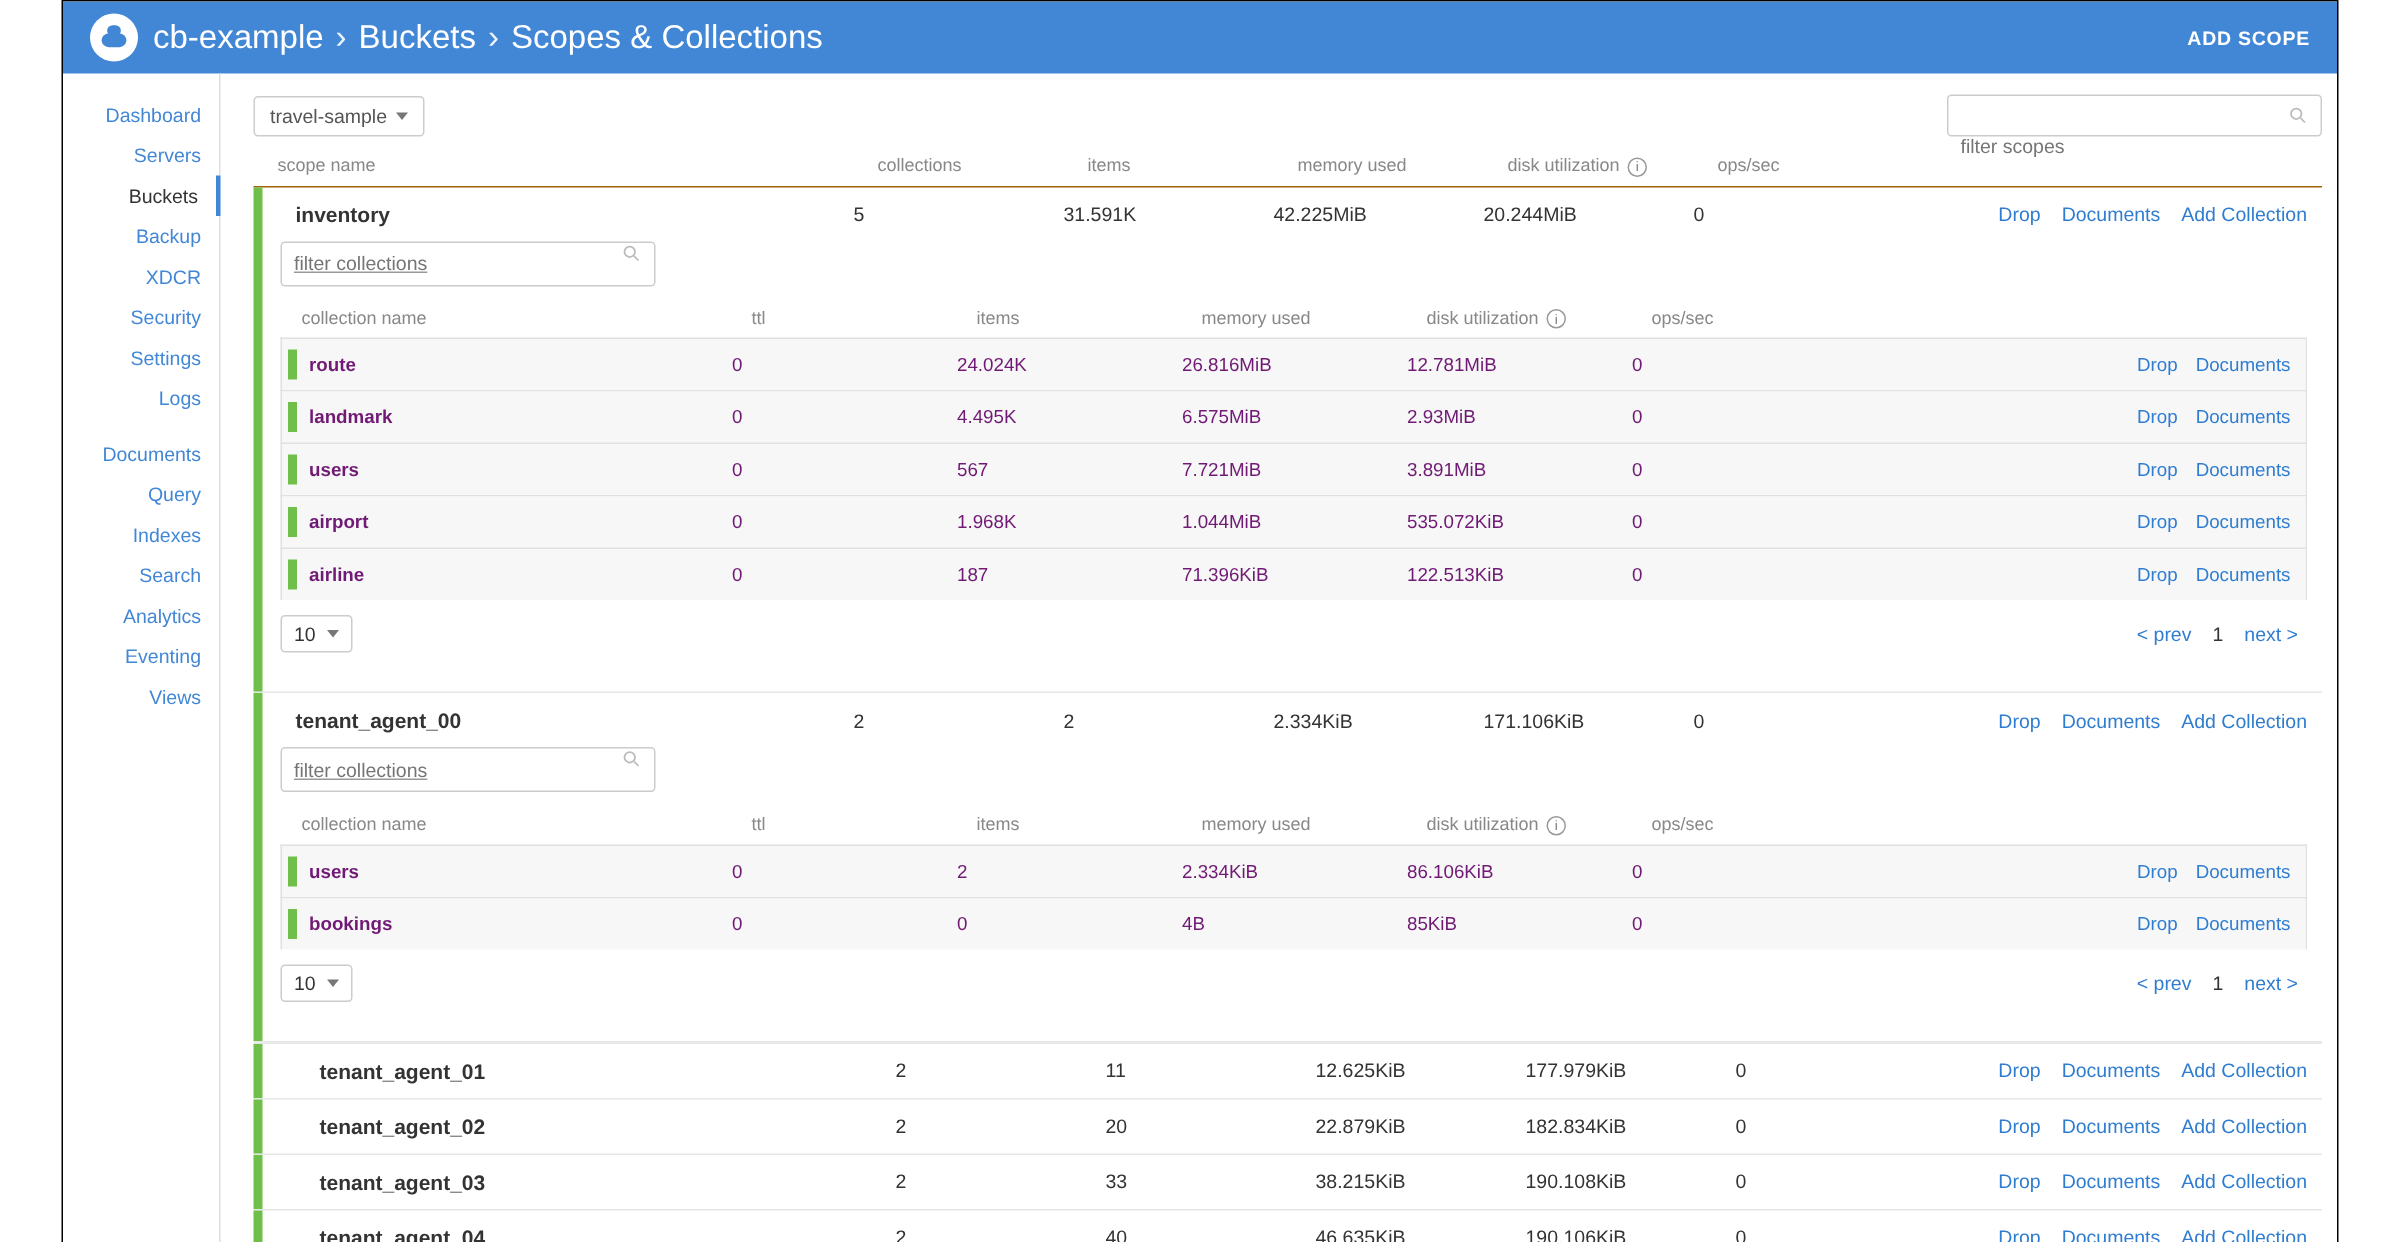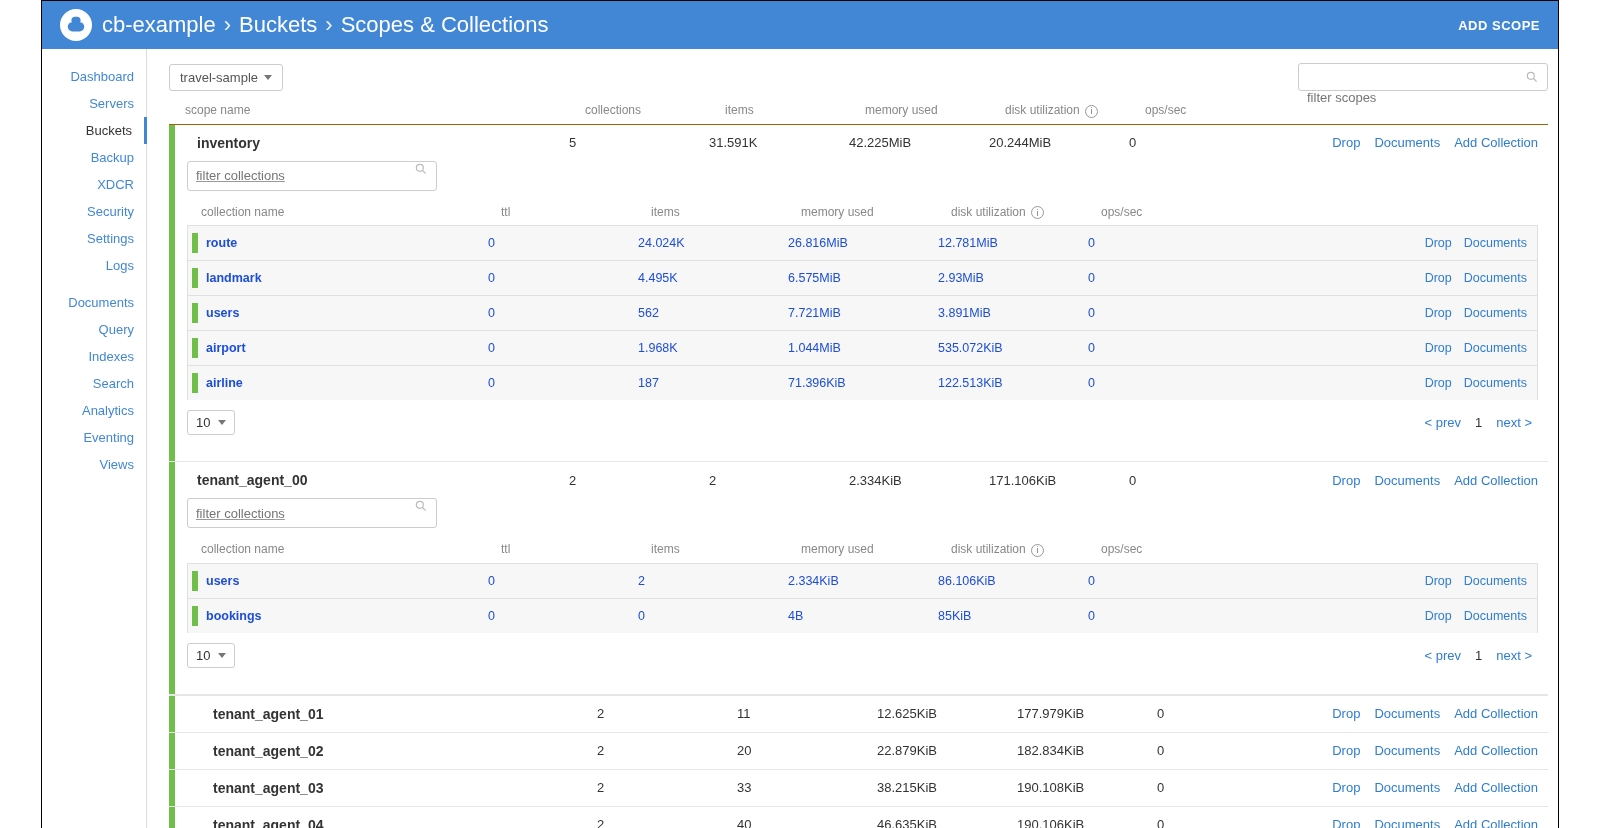--- a/index.html
+++ b/index.html
@@ -124,21 +124,21 @@
   color: #888; font-size: 12px;
 }
 .coll-row-wrap { border: 1px solid #e0e0e0; border-bottom: none; }
 .coll-row-wrap:last-of-type { border-bottom: 1px solid #e0e0e0; }
 .coll-row {
   display: grid;
   grid-template-columns: 300px 150px 150px 150px 150px 140px 1fr;
   align-items: center;
   background: #f7f7f7;
 }
-.coll-row .cell { padding: 7px 0; font-size: 12.5px; color: #1d4ed8; }
+.coll-row .cell { padding: 7px 0; font-size: 12.5px; color: #701a75; }
 .coll-name { display:flex; align-items:center; gap:8px; font-weight:600; color:#333; font-size:13px; }
 .coll-name .mini-bar { width:6px; height:20px; background:#6fbf4a; margin-left:4px; }
 .coll-actions { display:flex; gap:12px; justify-content:flex-end; padding-right:10px; }
 .coll-actions a { color:#2f7dd1; font-size:12.5px; cursor:pointer; }
 .pager {
   display:flex; justify-content:space-between; align-items:center;
   padding: 10px 0 14px 0;
 }
 .page-size {
   border:1px solid #ccc; border-radius:3px; padding:4px 8px;
@@ -292,21 +292,21 @@
       <a>Documents</a>
     </div>
    </div>
                 </div><div class="coll-row-wrap">
    <div class="coll-row">
     <div class="cell coll-name">
                       <span class="mini-bar"></span>
                       <span>users</span>
                     </div>
     <div class="cell">0</div>
-    <div class="cell">562</div>
+    <div class="cell">567</div>
     <div class="cell">7.721MiB</div>
     <div class="cell">3.891MiB</div>
     <div class="cell">0</div>
     <div class="coll-actions">
       <a>Drop</a>
       <a>Documents</a>
     </div>
    </div>
                 </div><div class="coll-row-wrap">
    <div class="coll-row">

